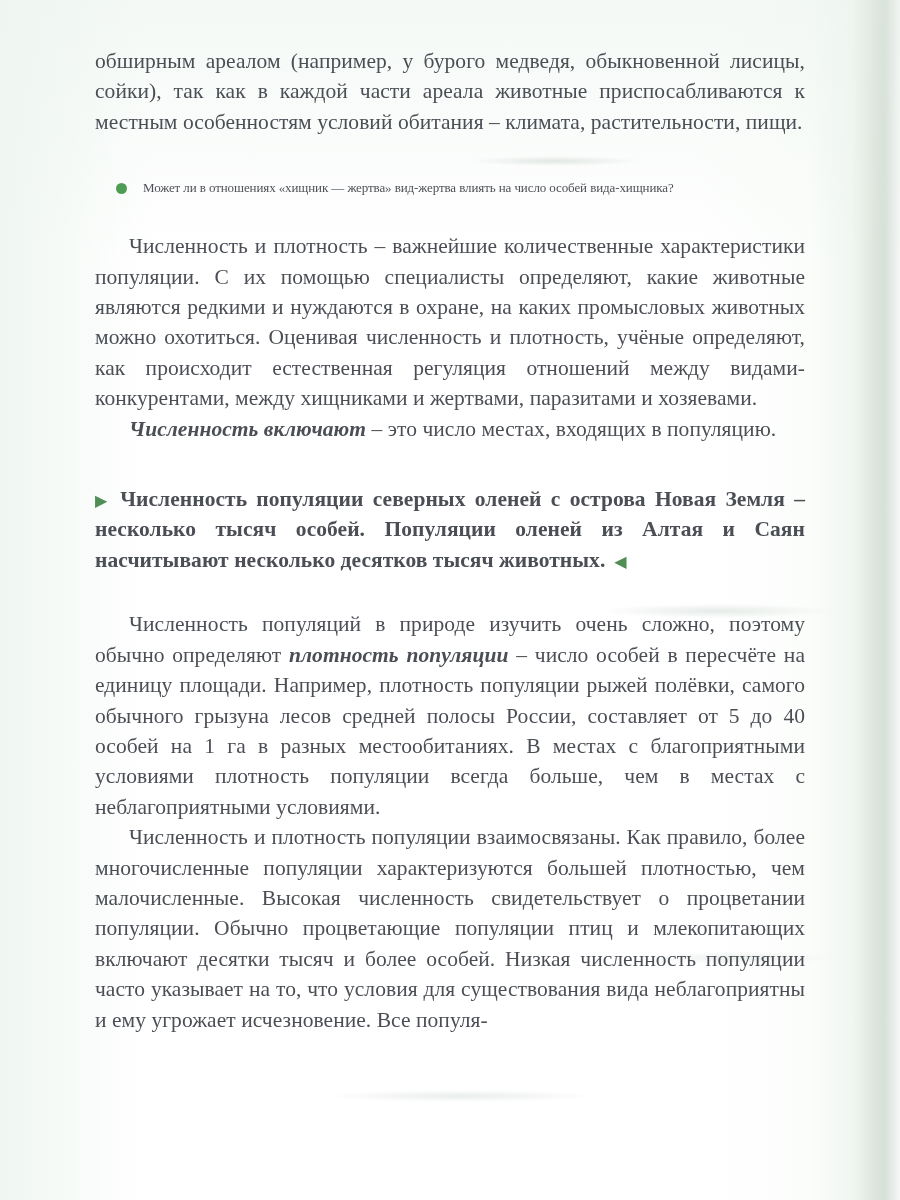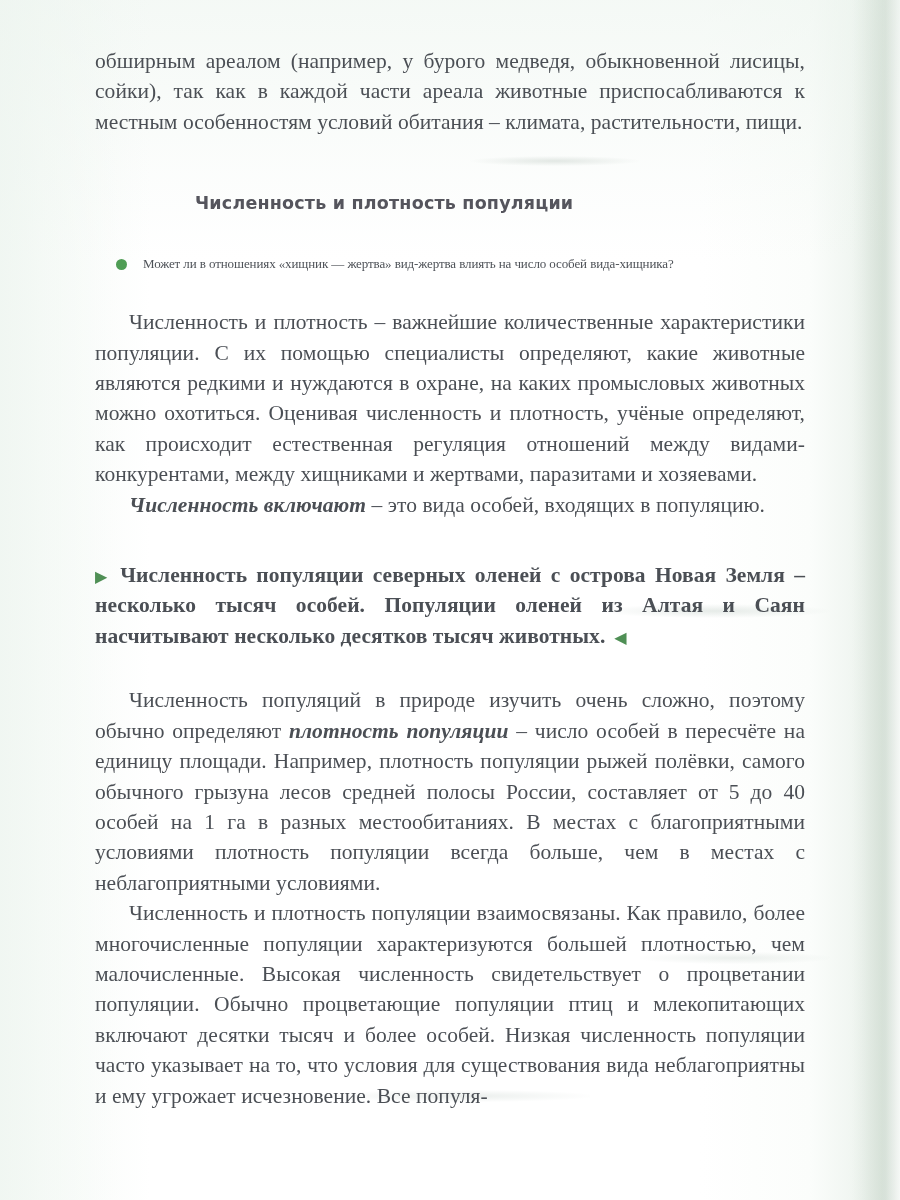--- a/index.html
+++ b/index.html
@@ -174,31 +174,30 @@
   <div class="scan-spine"></div>
   <div class="scan-smudge-a"></div>
   <div class="scan-smudge-b"></div>
   <div class="scan-smudge-c"></div>
   <div class="scan-smudge-d"></div>
 
   <div class="content">
 
     <p>обширным ареалом (например, у бурого медведя, обыкновенной лисицы, сойки), так как в каждой части ареала животные приспосабливаются к местным особенностям условий обитания – климата, растительности, пищи.</p>
 
-    <h2 class="section-title">Численность и плотность популяции</h2>
 
     <div class="question-block">
       <span class="bullet-dot"></span>
       <span class="question-text">Может ли в отношениях «хищник — жертва» вид-жертва влиять на число особей вида-хищника?</span>
     </div>
 
     <div class="para-block-1">
       <p class="indent">Численность и плотность – важнейшие количественные характеристики популяции. С их помощью специалисты определяют, какие животные являются редкими и нуждаются в охране, на каких промысловых животных можно охотиться. Оценивая численность и плотность, учёные определяют, как происходит естественная регуляция отношений между видами-конкурентами, между хищниками и жертвами, паразитами и хозяевами.</p>
 
-      <p class="indent"><span class="term">Численность включают</span><span> – это вида особей, входящих в популяцию.</span></p>
+      <p class="indent"><span class="term">Численность включают</span><span> – это число местах, входящих в популяцию.</span></p>
     </div>
 
     <div class="example-block">
       <p><span class="tri tri-open">▶</span><span>Численность популяции северных оленей с острова Новая Земля – несколько тысяч особей. Популяции оленей из Алтая и Саян насчитывают несколько десятков тысяч животных.</span><span class="tri tri-close">◀</span></p>
     </div>
 
     <div class="para-block-2">
       <p class="indent"><span>Численность популяций в природе изучить очень сложно, поэтому обычно определяют </span><span class="term">плотность популяции</span><span> – число особей в пересчёте на единицу площади. Например, плотность популяции рыжей полёвки, самого обычного грызуна лесов средней полосы России, составляет от 5 до 40 особей на 1 га в разных местообитаниях. В местах с благоприятными условиями плотность популяции всегда больше, чем в местах с неблагоприятными условиями.</span></p>
 
       <p class="indent para-block-3">Численность и плотность популяции взаимосвязаны. Как правило, более многочисленные популяции характеризуются большей плотностью, чем малочисленные. Высокая численность свидетельствует о процветании популяции. Обычно процветающие популяции птиц и млекопитающих включают десятки тысяч и более особей. Низкая численность популяции часто указывает на то, что условия для существования вида неблагоприятны и ему угрожает исчезновение. Все популя-</p>

